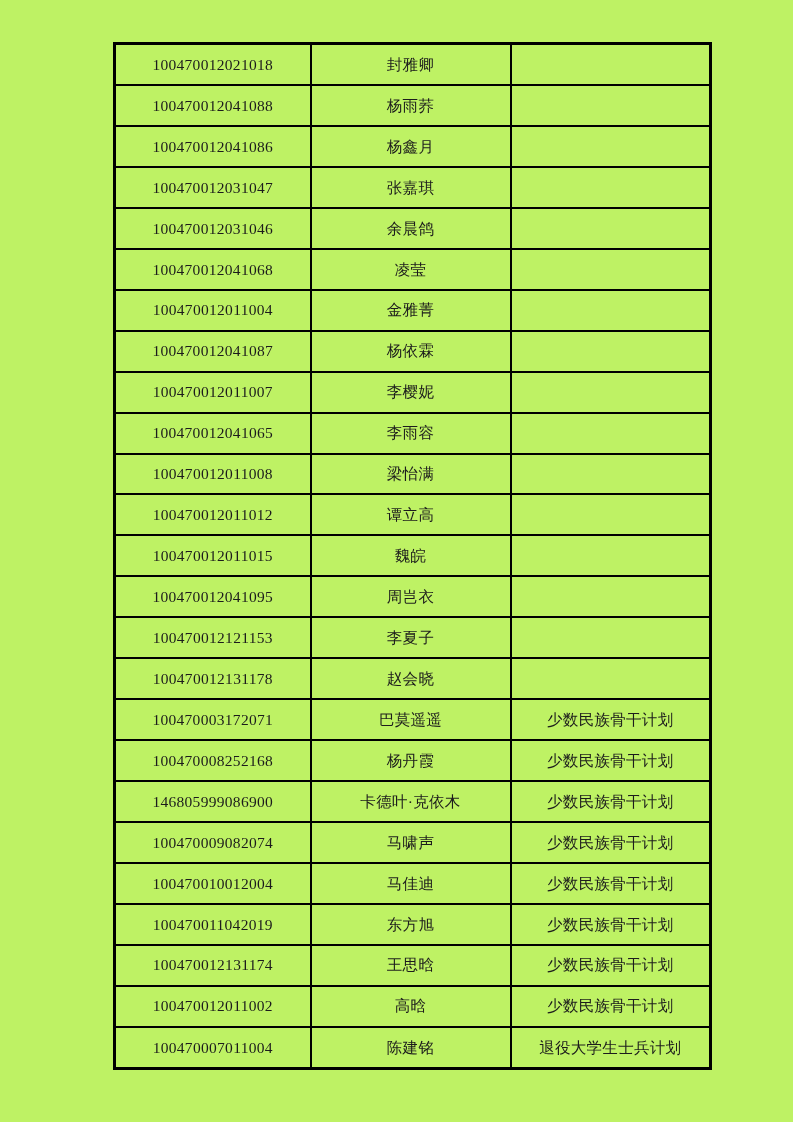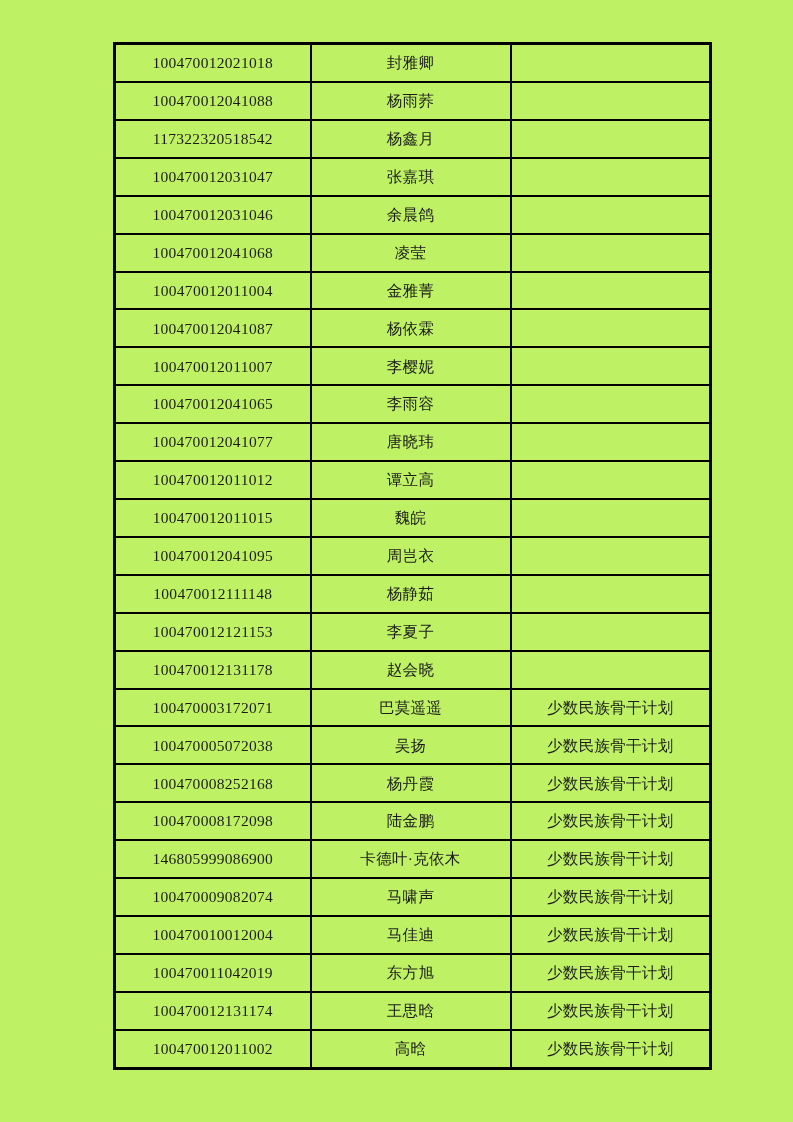--- a/index.html
+++ b/index.html
@@ -67,21 +67,21 @@
     <td class="remark-cell"></td>
   </tr>
 
   <tr>
     <td class="id-cell">100470012041088</td>
     <td class="name-cell">杨雨荞</td>
     <td class="remark-cell"></td>
   </tr>
 
   <tr>
-    <td class="id-cell">117322320518542</td>
+    <td class="id-cell">100470012041086</td>
     <td class="name-cell">杨鑫月</td>
     <td class="remark-cell"></td>
   </tr>
 
   <tr>
     <td class="id-cell">100470012031047</td>
     <td class="name-cell">张嘉琪</td>
     <td class="remark-cell"></td>
   </tr>
 
@@ -114,87 +114,72 @@
     <td class="name-cell">李樱妮</td>
     <td class="remark-cell"></td>
   </tr>
 
   <tr>
     <td class="id-cell">100470012041065</td>
     <td class="name-cell">李雨容</td>
     <td class="remark-cell"></td>
   </tr>
 
-
-  <tr>
-    <td class="id-cell">100470012041077</td>
-    <td class="name-cell">唐晓玮</td>
-    <td class="remark-cell"></td>
-  </tr>
+  <tr>
+    <td class="id-cell">100470012011008</td>
+    <td class="name-cell">梁怡满</td>
+    <td class="remark-cell"></td>
+  </tr>
+
 
   <tr>
     <td class="id-cell">100470012011012</td>
     <td class="name-cell">谭立高</td>
     <td class="remark-cell"></td>
   </tr>
 
   <tr>
     <td class="id-cell">100470012011015</td>
     <td class="name-cell">魏皖</td>
     <td class="remark-cell"></td>
   </tr>
 
   <tr>
     <td class="id-cell">100470012041095</td>
     <td class="name-cell">周岂衣</td>
     <td class="remark-cell"></td>
   </tr>
 
-  <tr>
-    <td class="id-cell">100470012111148</td>
-    <td class="name-cell">杨静茹</td>
-    <td class="remark-cell"></td>
-  </tr>
 
   <tr>
     <td class="id-cell">100470012121153</td>
     <td class="name-cell">李夏子</td>
     <td class="remark-cell"></td>
   </tr>
 
   <tr>
     <td class="id-cell">100470012131178</td>
     <td class="name-cell">赵会晓</td>
     <td class="remark-cell"></td>
   </tr>
 
   <tr>
     <td class="id-cell">100470003172071</td>
     <td class="name-cell">巴莫遥遥</td>
     <td class="remark-cell">少数民族骨干计划</td>
   </tr>
 
-  <tr>
-    <td class="id-cell">100470005072038</td>
-    <td class="name-cell">吴扬</td>
-    <td class="remark-cell">少数民族骨干计划</td>
-  </tr>
 
 
   <tr>
     <td class="id-cell">100470008252168</td>
     <td class="name-cell">杨丹霞</td>
     <td class="remark-cell">少数民族骨干计划</td>
   </tr>
 
-  <tr>
-    <td class="id-cell">100470008172098</td>
-    <td class="name-cell">陆金鹏</td>
-    <td class="remark-cell">少数民族骨干计划</td>
-  </tr>
 
   <tr>
     <td class="id-cell">146805999086900</td>
     <td class="name-cell">卡德叶·克依木</td>
     <td class="remark-cell">少数民族骨干计划</td>
   </tr>
 
   <tr>
     <td class="id-cell">100470009082074</td>
     <td class="name-cell">马啸声</td>
@@ -219,16 +204,21 @@
     <td class="remark-cell">少数民族骨干计划</td>
   </tr>
 
   <tr>
     <td class="id-cell">100470012011002</td>
     <td class="name-cell">高晗</td>
     <td class="remark-cell">少数民族骨干计划</td>
   </tr>
 
 
+  <tr>
+    <td class="id-cell">100470007011004</td>
+    <td class="name-cell">陈建铭</td>
+    <td class="remark-cell">退役大学生士兵计划</td>
+  </tr>
 
 </tbody>
   </table>
 </div>
 
 </body></html>

